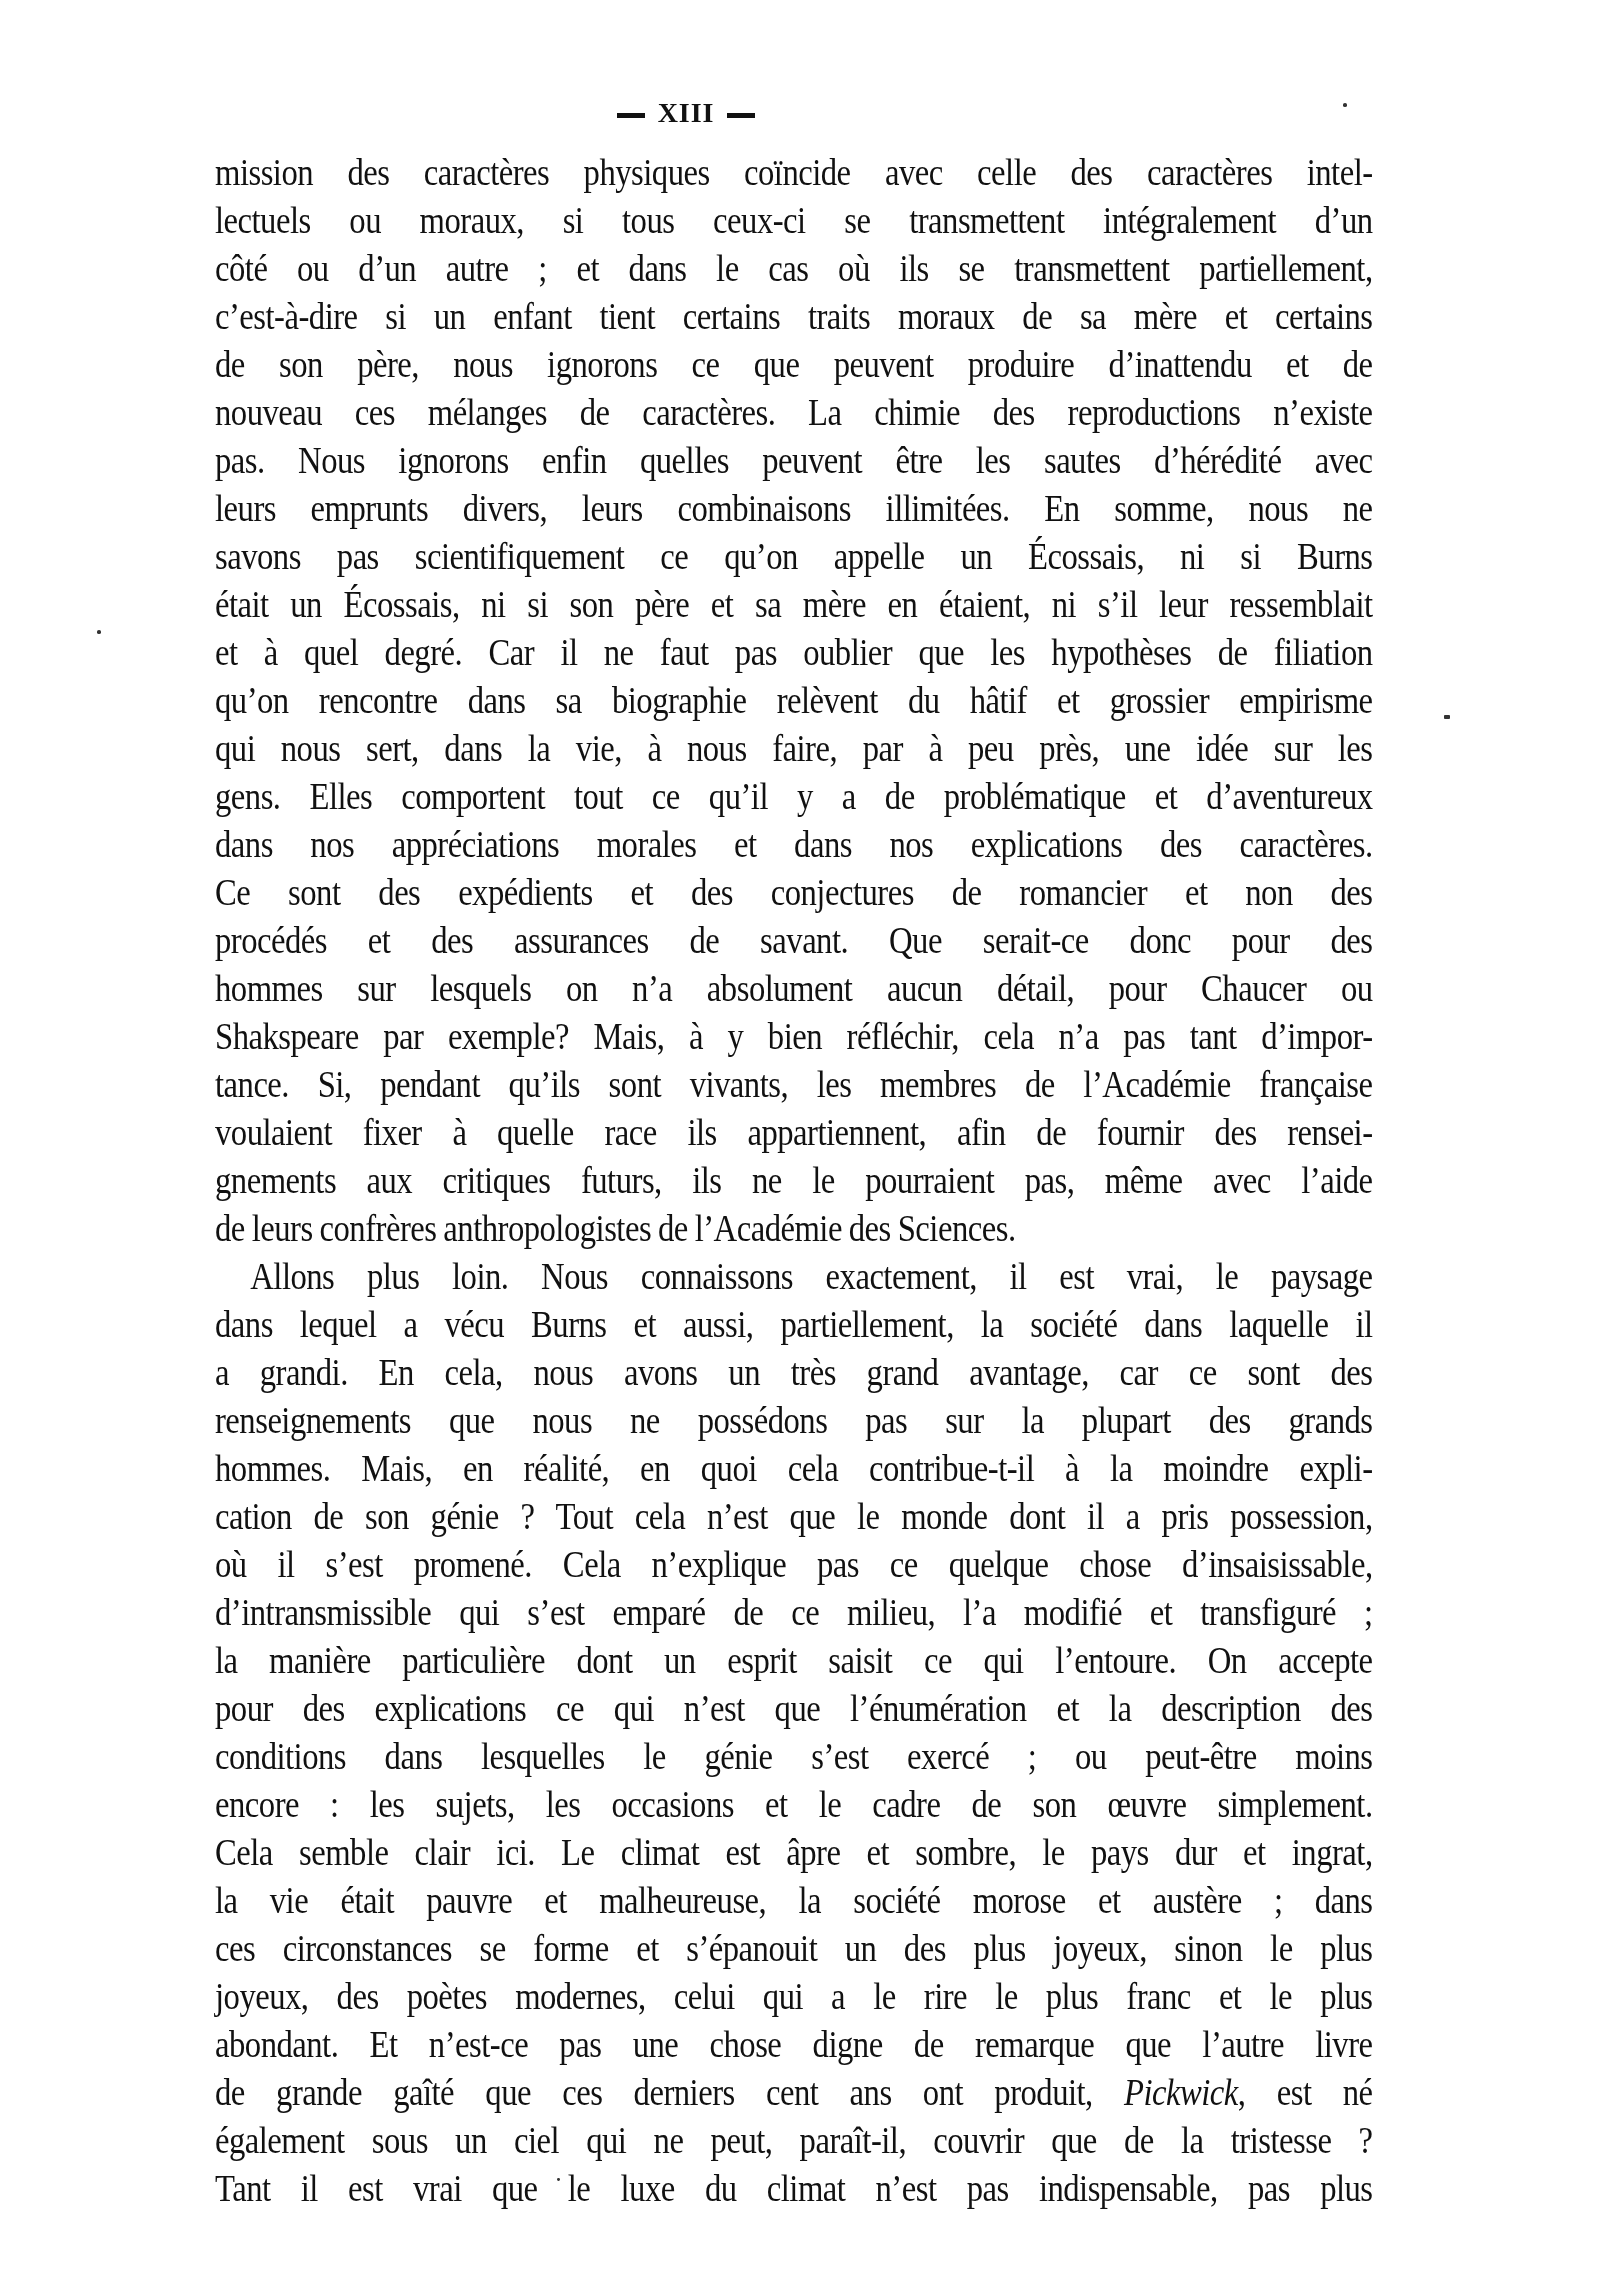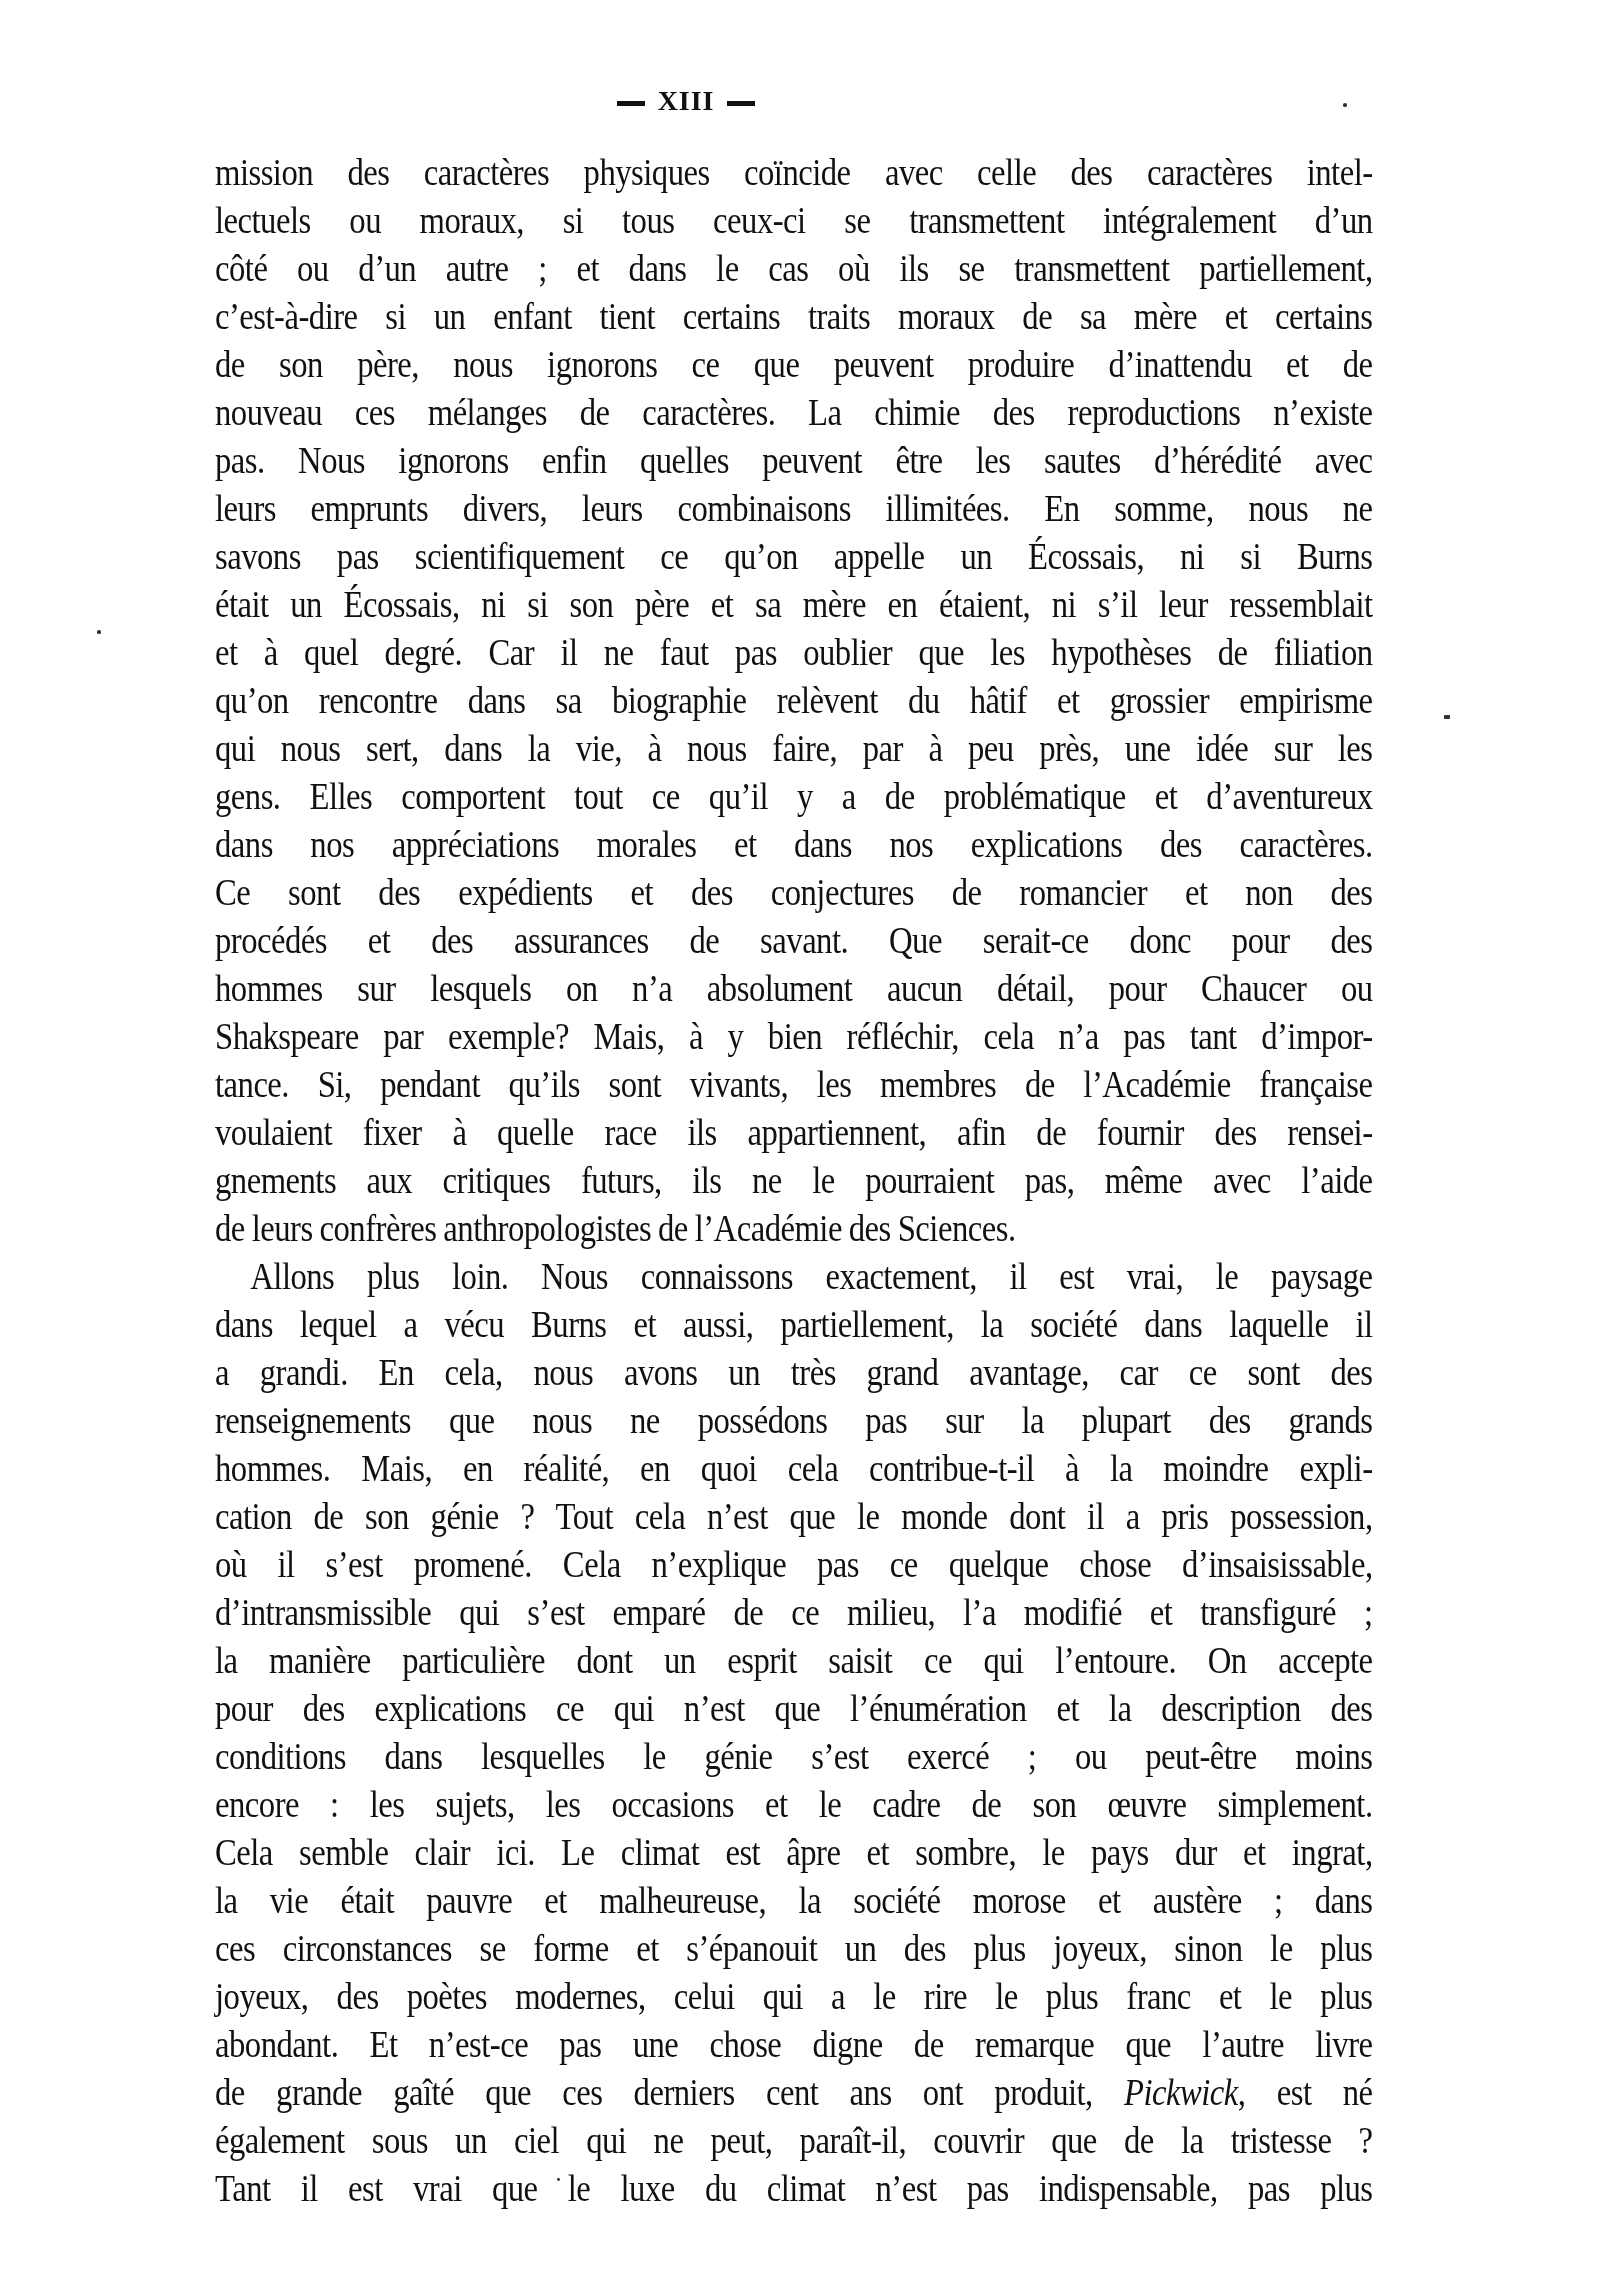--- a/index.html
+++ b/index.html
@@ -10,21 +10,21 @@
   body {
     width: 1614px;
     height: 2290px;
     position: relative;
     overflow: hidden;
     color: #111111;
     font-family: "Liberation Serif", "DejaVu Serif", serif;
   }
   .page-header {
     position: absolute;
-    top: 85px;
+    top: 97px;
     left: 0;
     width: 1372px;
     text-align: center;
     font-size: 28px;
     font-weight: bold;
     letter-spacing: 0.9px;
   }
   .page-header .dash {
     display: inline-block;
     width: 28px;

